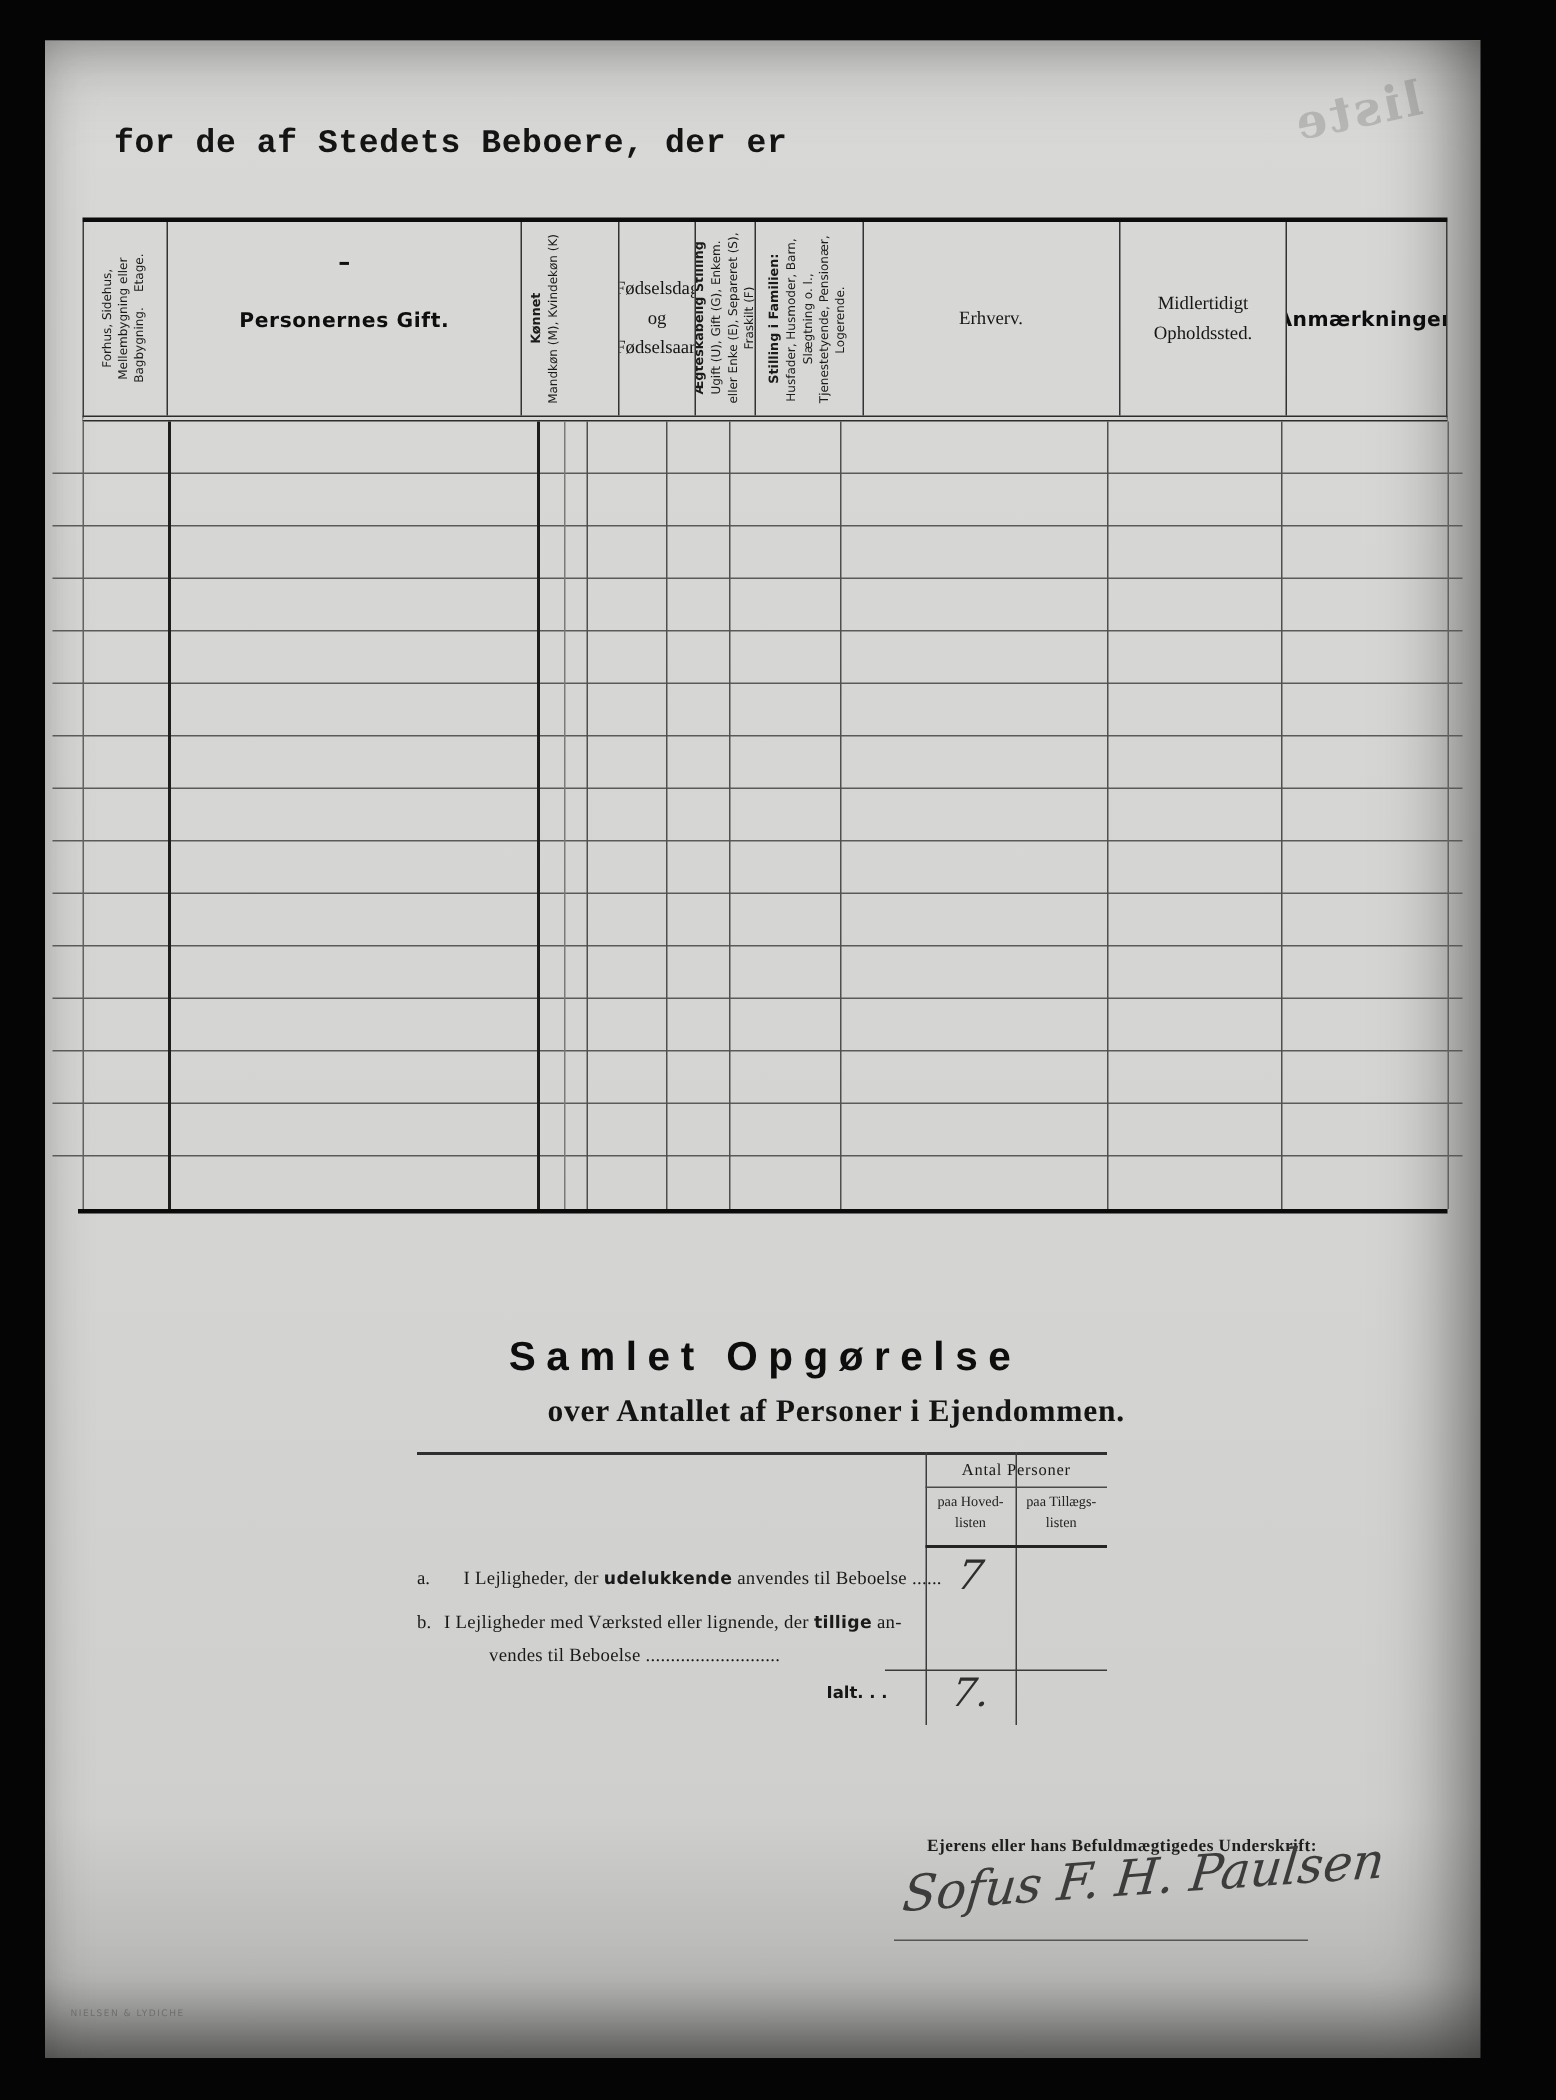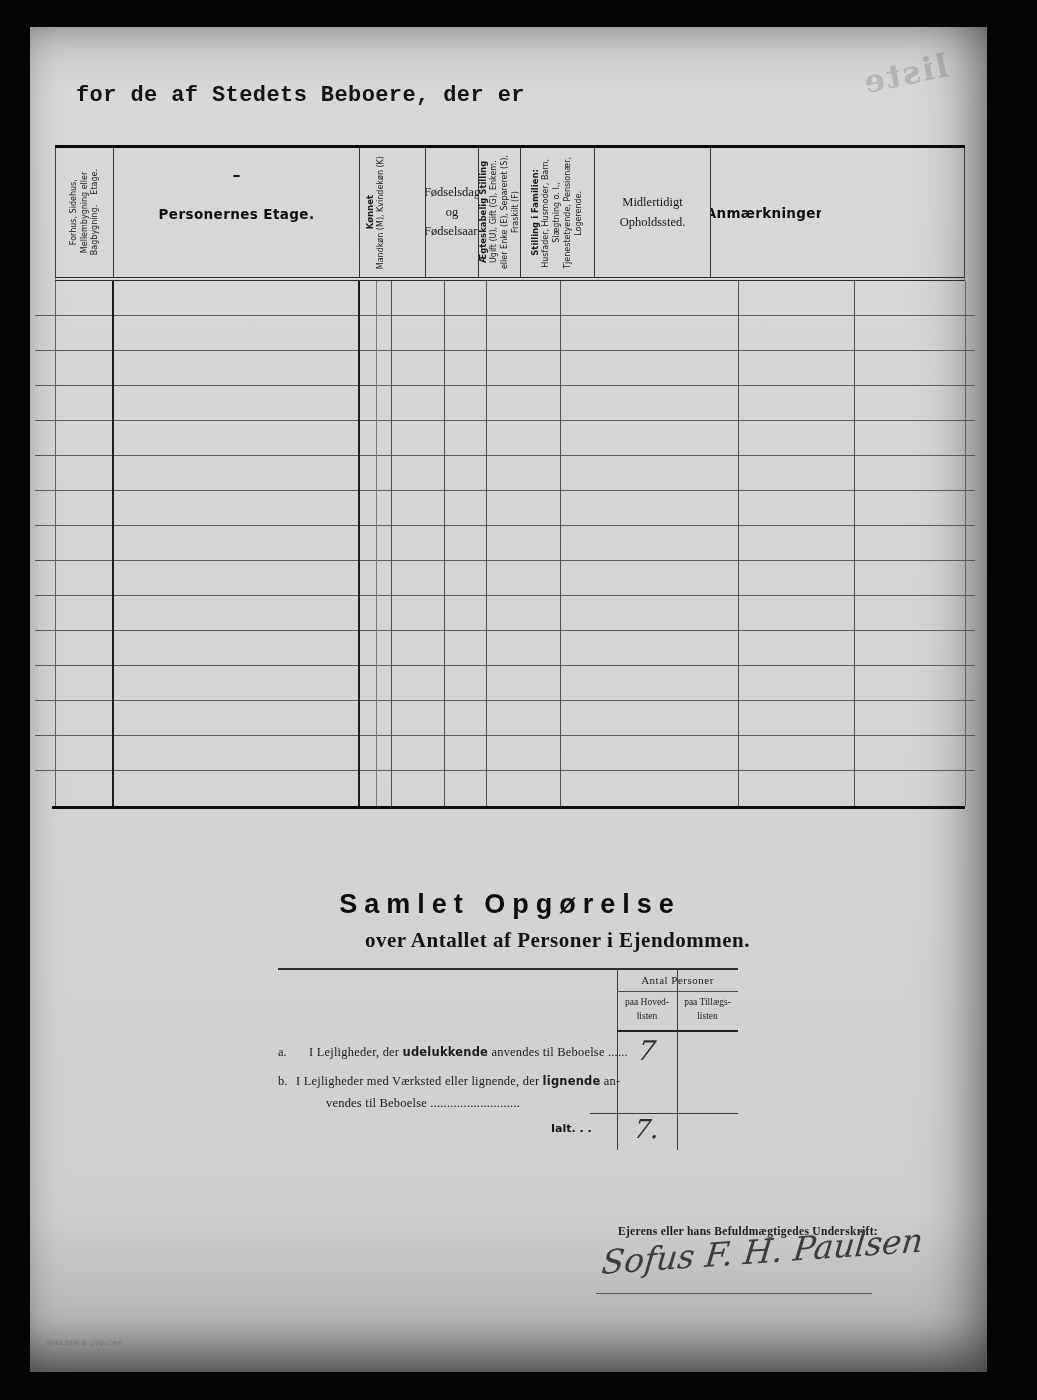--- a/index.html
+++ b/index.html
@@ -151,21 +151,21 @@
     <div class="thead">
       <div class="hcell c1">
         <div class="vtext">
           <span class="vt-title"></span><span class="vt-sub">Forhus, Sidehus,
 Mellembygning eller
 Bagbygning.&nbsp;&nbsp;&nbsp;&nbsp;Etage.</span>
         </div>
       </div>
       <div class="hcell c2">
         <span class="col-dash">–</span>
-        <span class="h-bold-label">Personernes Etage.</span>
+        <span class="h-bold-label">Personernes Gift.</span>
       </div>
       <div class="hcell c3">
         <div class="vtext">
           <span class="vt-title">Kønnet</span><span class="vt-sub">Mandkøn (M), Kvindekøn (K)</span>
         </div>
       </div>
       <div class="hcell c4">
         <span class="h-serif-label">Fødselsdag
 og
 Fødselsaar.</span>
@@ -177,20 +177,23 @@
 Fraskilt (F)</span>
         </div>
       </div>
       <div class="hcell c6">
         <div class="vtext">
           <span class="vt-title">Stilling i Familien:</span><span class="vt-sub">Husfader, Husmoder, Barn,
 Slægtning o. l.,
 Tjenestetyende, Pensionær,
 Logerende.</span>
         </div>
+      </div>
+      <div class="hcell c7">
+        <span class="h-serif-label">Erhverv.</span>
       </div>
       <div class="hcell c8">
         <span class="h-serif-label">Midlertidigt
 Opholdssted.</span>
       </div>
       <div class="hcell c9">
         <span class="h-bold-center">Anmærkninger.</span>
       </div>
     </div>
 
@@ -241,21 +244,21 @@
     <div class="ant-rule2"></div>
 
     <div class="li-idx" style="left:248px;top:1018px">a.</div>
     <div class="li-text" style="left:279px;top:1018px">
       <span>I Lejligheder, der </span><b>udelukkende</b><span> anvendes til Beboelse ......</span>
     </div>
     <div class="val-a hand">7</div>
 
     <div class="li-idx" style="left:248px;top:1047px">b.</div>
     <div class="li-text" style="left:266px;top:1047px">
-      <span>I Lejligheder med Værksted eller lignende, der </span><b>lignende</b><span> an-</span>
+      <span>I Lejligheder med Værksted eller lignende, der </span><b>tillige</b><span> an-</span>
     </div>
     <div class="li-text" style="left:296px;top:1069px">vendes til Beboelse ...........................</div>
 
     <div class="ialt-rule"></div>
     <div class="ialt-label">Ialt. . .</div>
     <div class="val-ialt hand">7.</div>
 
     <div class="sig-label">Ejerens eller hans Befuldmægtigedes Underskrift:</div>
     <div class="sig-script">Sofus F. H. Paulsen</div>
     <div class="sig-underline"></div>

